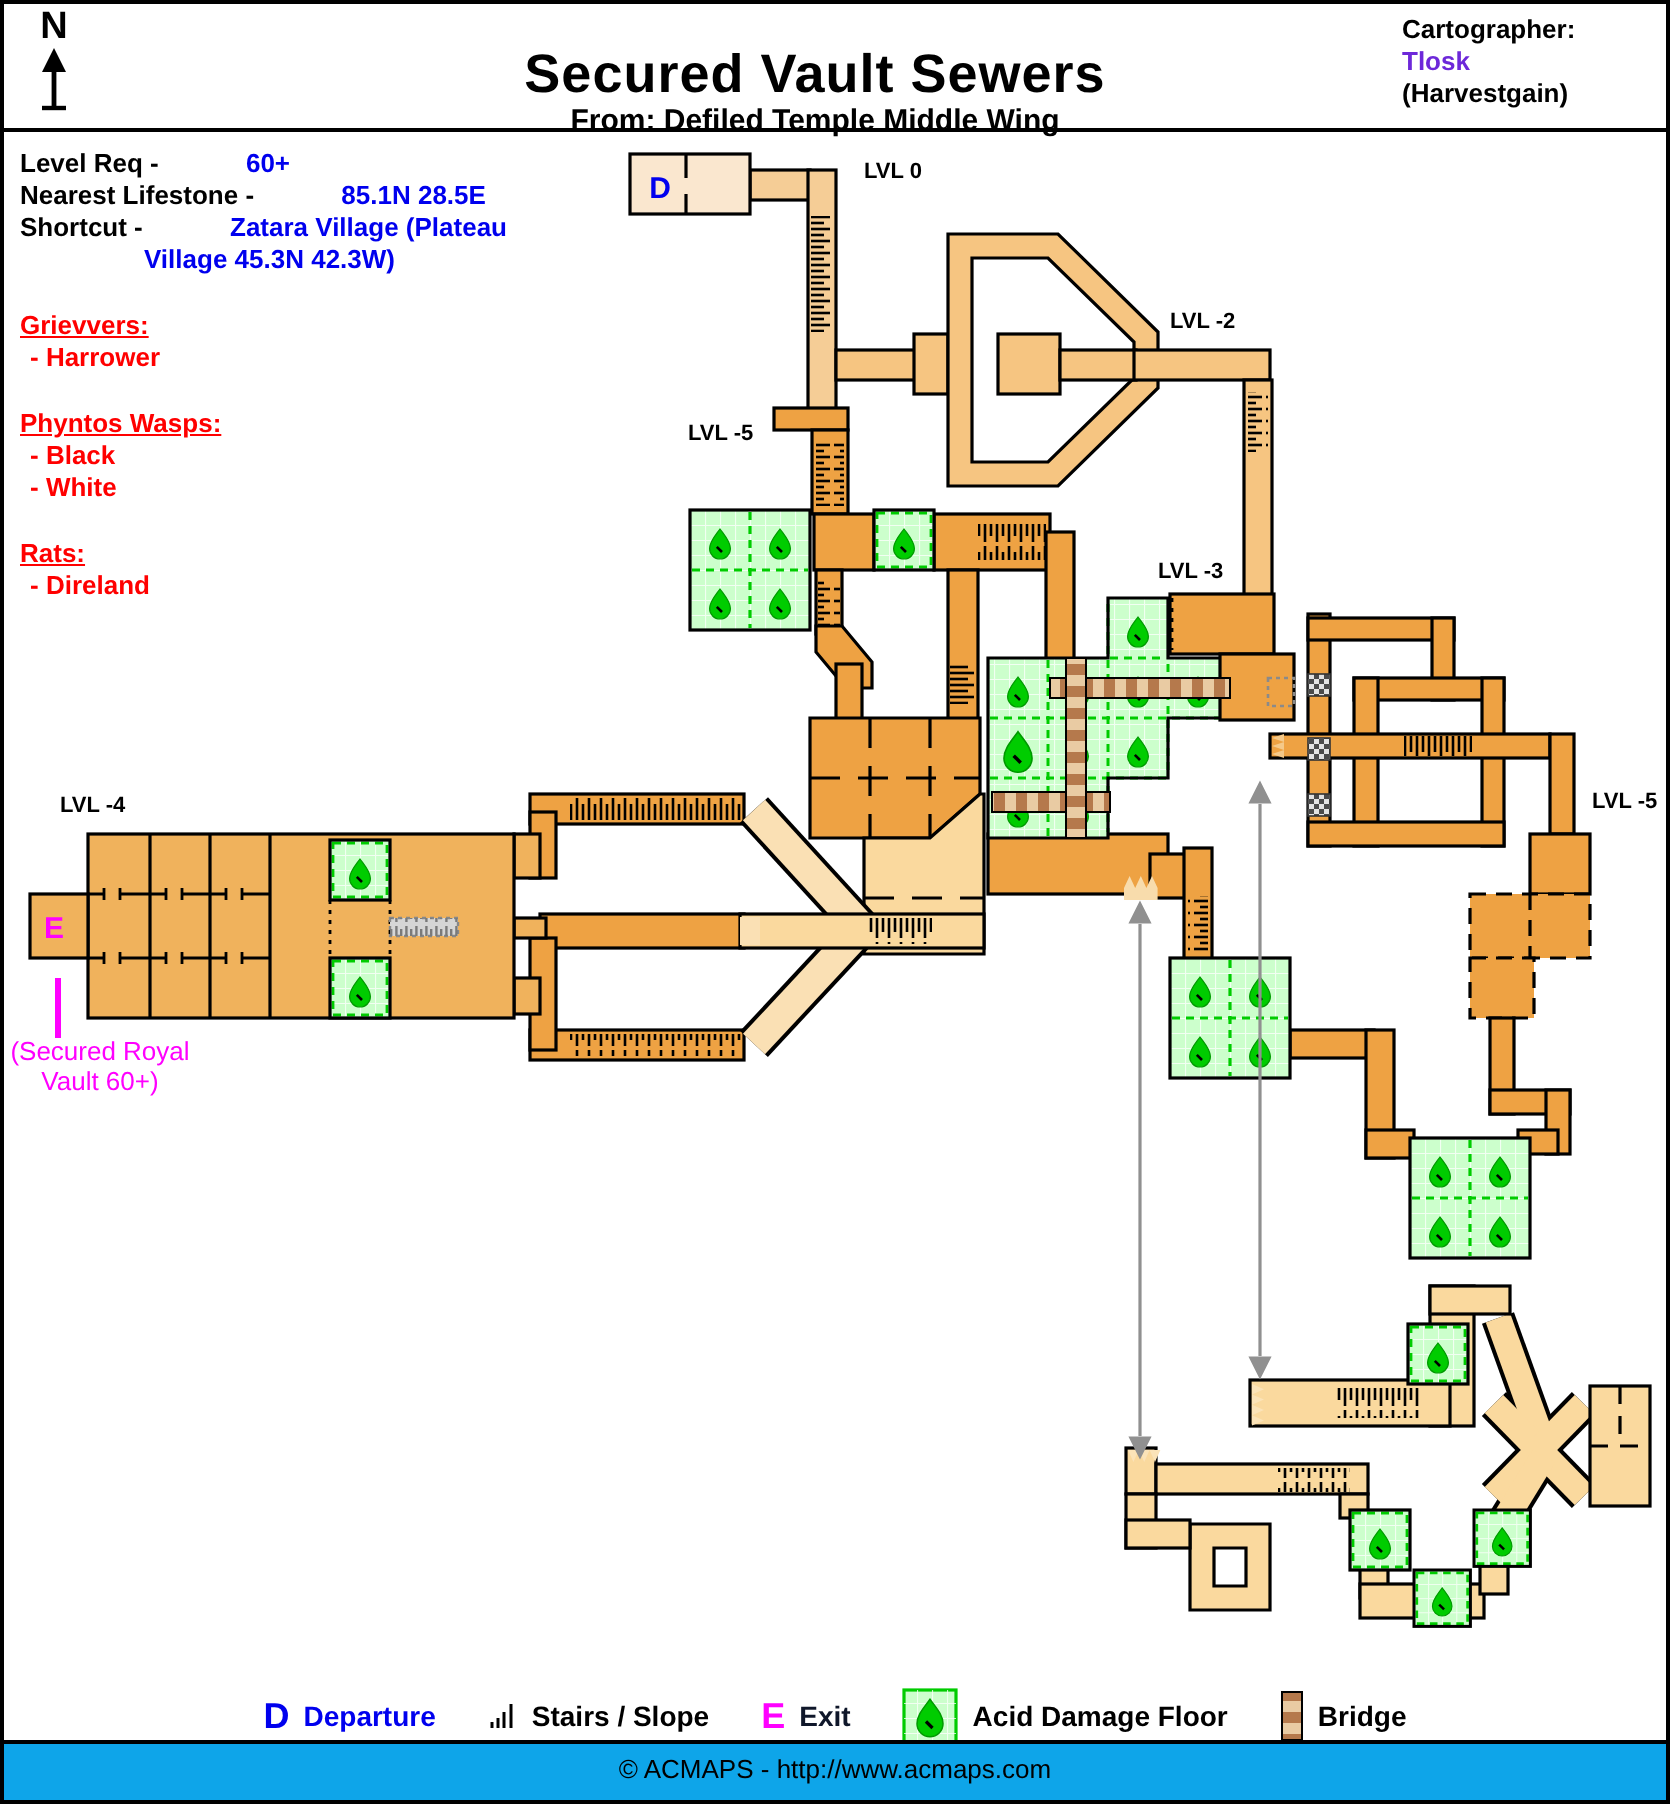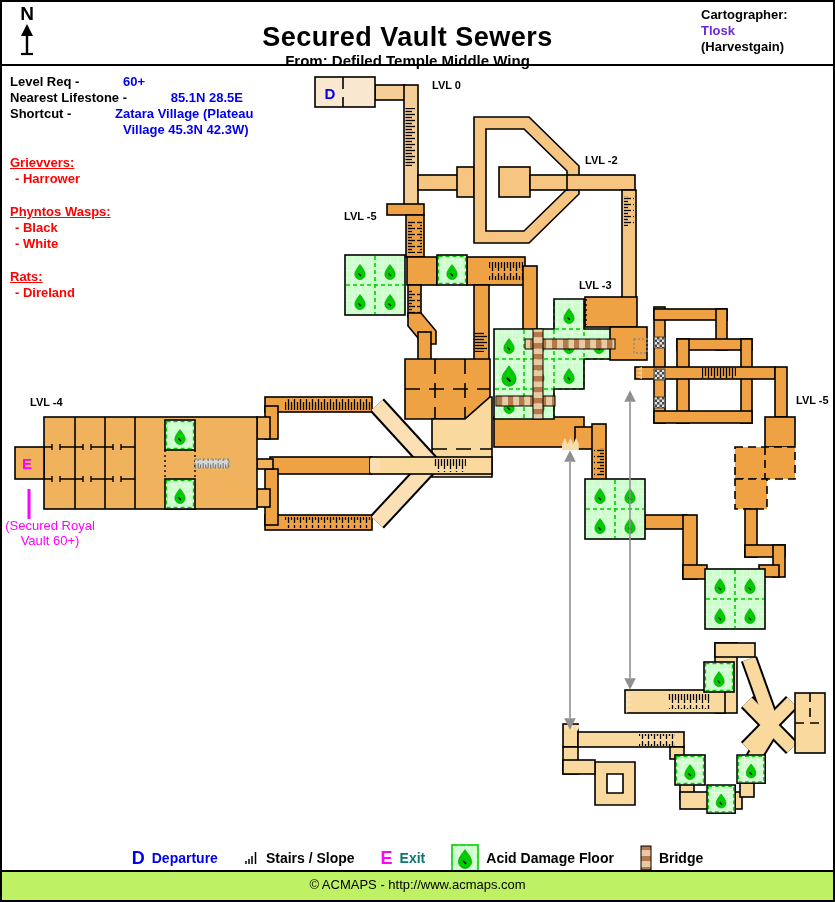--- a/index.html
+++ b/index.html
@@ -11,41 +11,41 @@
   .compass{position:absolute;left:12px;top:2px;text-align:center;width:26px;}
   .compass .n{font-weight:bold;font-size:19px;line-height:20px;}
   .title-wrap{position:absolute;left:120px;right:140px;top:20px;text-align:center;}
   .title{font-size:27px;font-weight:bold;letter-spacing:.5px;line-height:30px;}
   .subtitle{font-size:15px;font-weight:bold;line-height:18px;}
   .carto{position:absolute;right:4px;top:5px;width:128px;font-weight:bold;font-size:13px;line-height:16px;}
   .carto .blue{color:#6d28d9;}
   
   .info{position:absolute;left:8px;top:72px;font-size:13px;font-weight:bold;line-height:16px;z-index:4;white-space:nowrap;}
   .info .v{color:#0000EE;margin-left:40px;}
-  .info .indent{margin-left:113px;}
+  .info .indent{margin-left:62px;}
   .creatures{margin-top:12px;color:#FF0000;}
   .creatures .grp{text-decoration:underline;margin-top:17px;}
   .creatures .mem{padding-left:5px;}
   
   .mapsvg{position:absolute;left:0;top:0;z-index:1;}
   .lvl{font:bold 11px "Liberation Sans",sans-serif;fill:#000;}
   .markD{font:bold 15px "Liberation Sans",sans-serif;fill:#0000EE;text-anchor:middle;}
   .markE{font:bold 15px "Liberation Sans",sans-serif;fill:#FF00FF;text-anchor:middle;}
   .note{font:13px "Liberation Sans",sans-serif;fill:#FF00FF;text-anchor:middle;}
   
   .legend{position:absolute;left:0;right:0;top:841px;height:30px;display:flex;justify-content:center;
           align-items:center;gap:26px;z-index:5;font-size:14px;font-weight:bold;}
   .legend .item{display:flex;align-items:center;gap:7px;}
   .legend .symD{color:#0000EE;font-size:18px;font-weight:bold;}
   .legend .lblD{color:#0000EE;}
   .legend .symE{color:#FF00FF;font-size:18px;font-weight:bold;}
-  .legend .lblE{color:#0f766e;}
+  .legend .lblE{color:#0f172a;}
   
   .footer{position:absolute;left:0;right:0;bottom:0;height:28px;border-top:2px solid #000;
-          text-align:center;font-size:13px;line-height:26px;color:#000;background:#bef264;z-index:5;}
+          text-align:center;font-size:13px;line-height:26px;color:#000;background:#0ea5e9;z-index:5;}
 </style>
 </head>
 <body>
 
 <div class="page">
 
   <div class="hdr">
     <div class="compass">
       <div class="n">N</div>
       <svg width="26" height="34">

